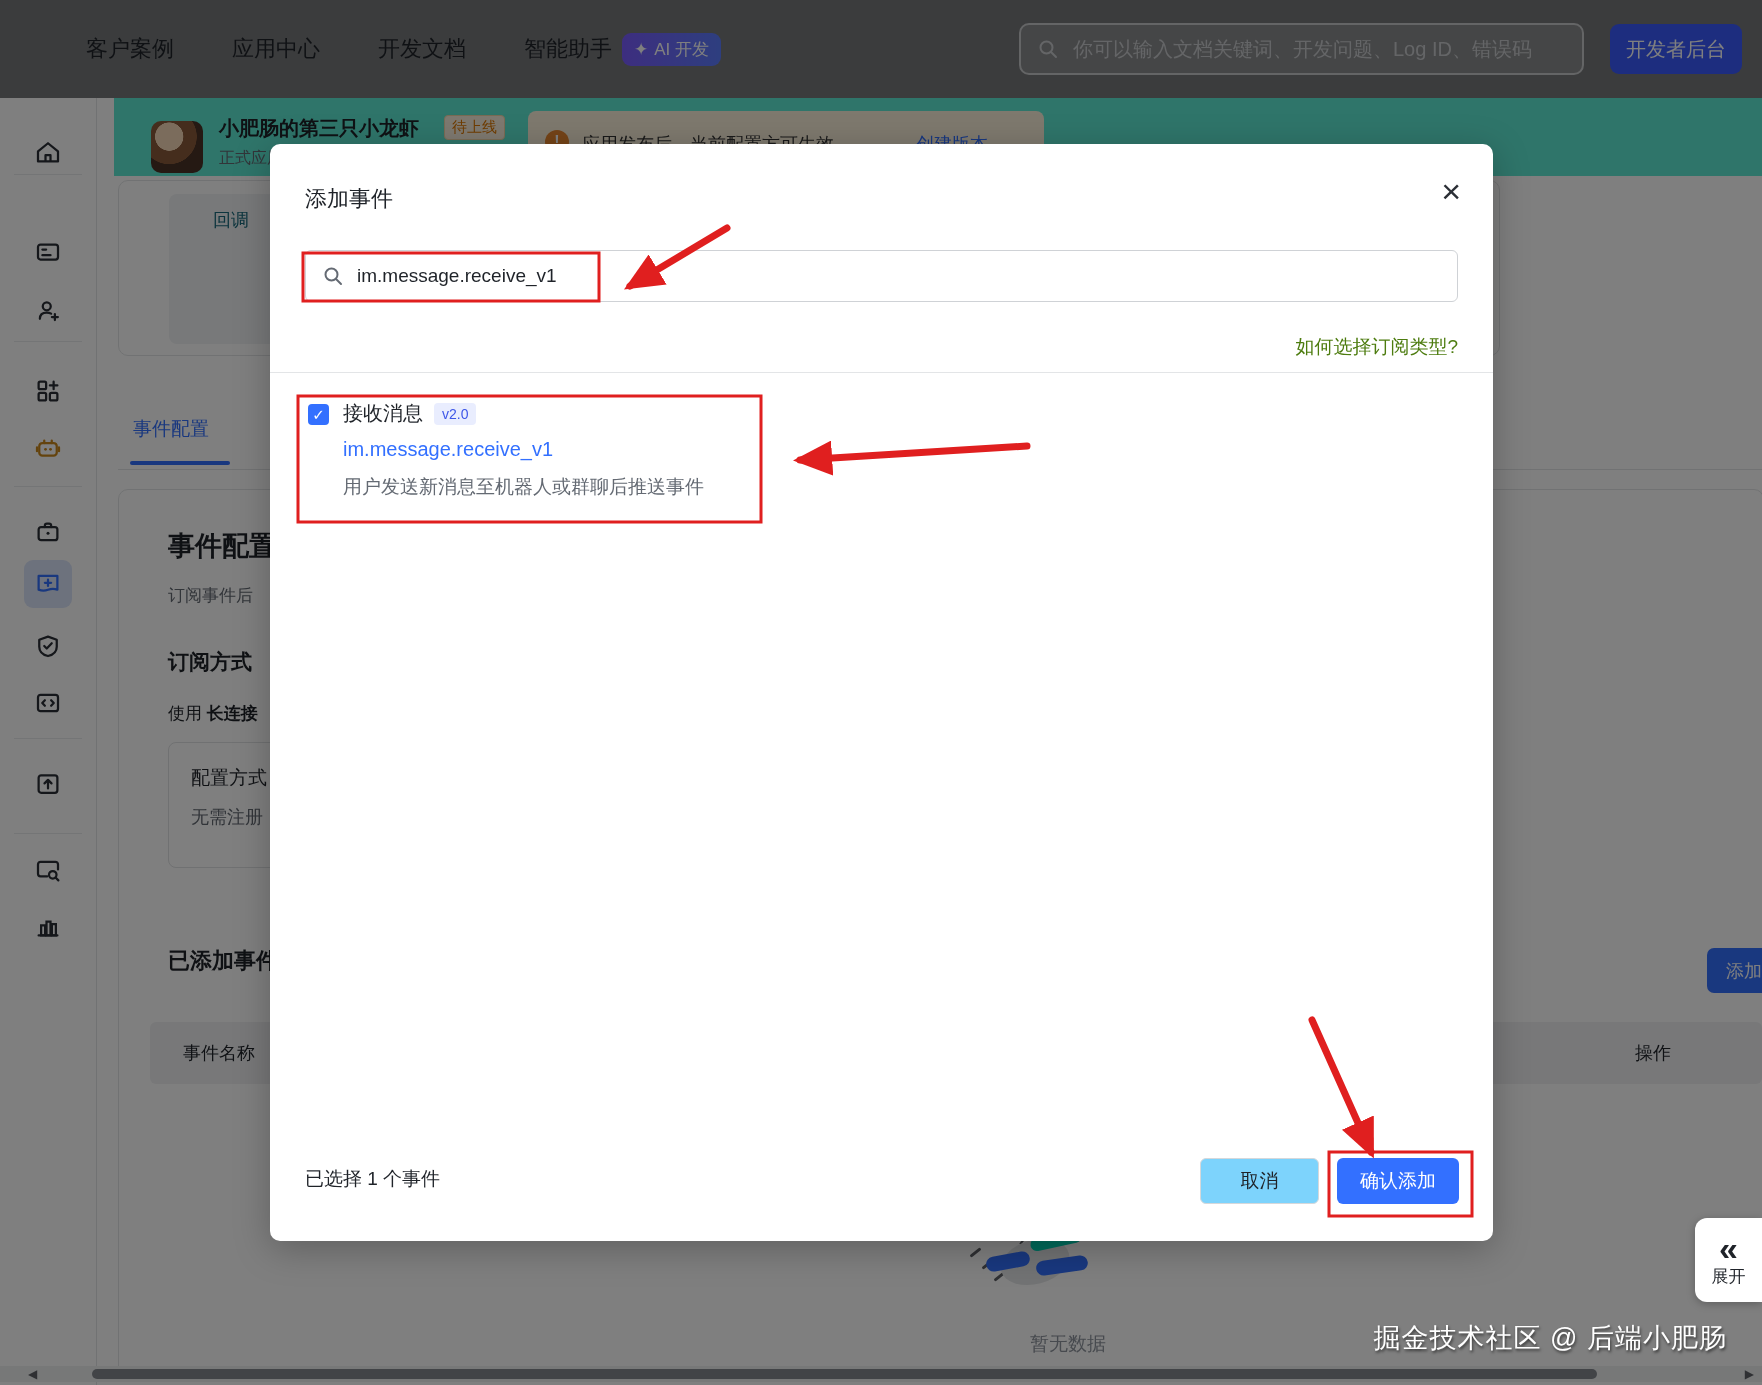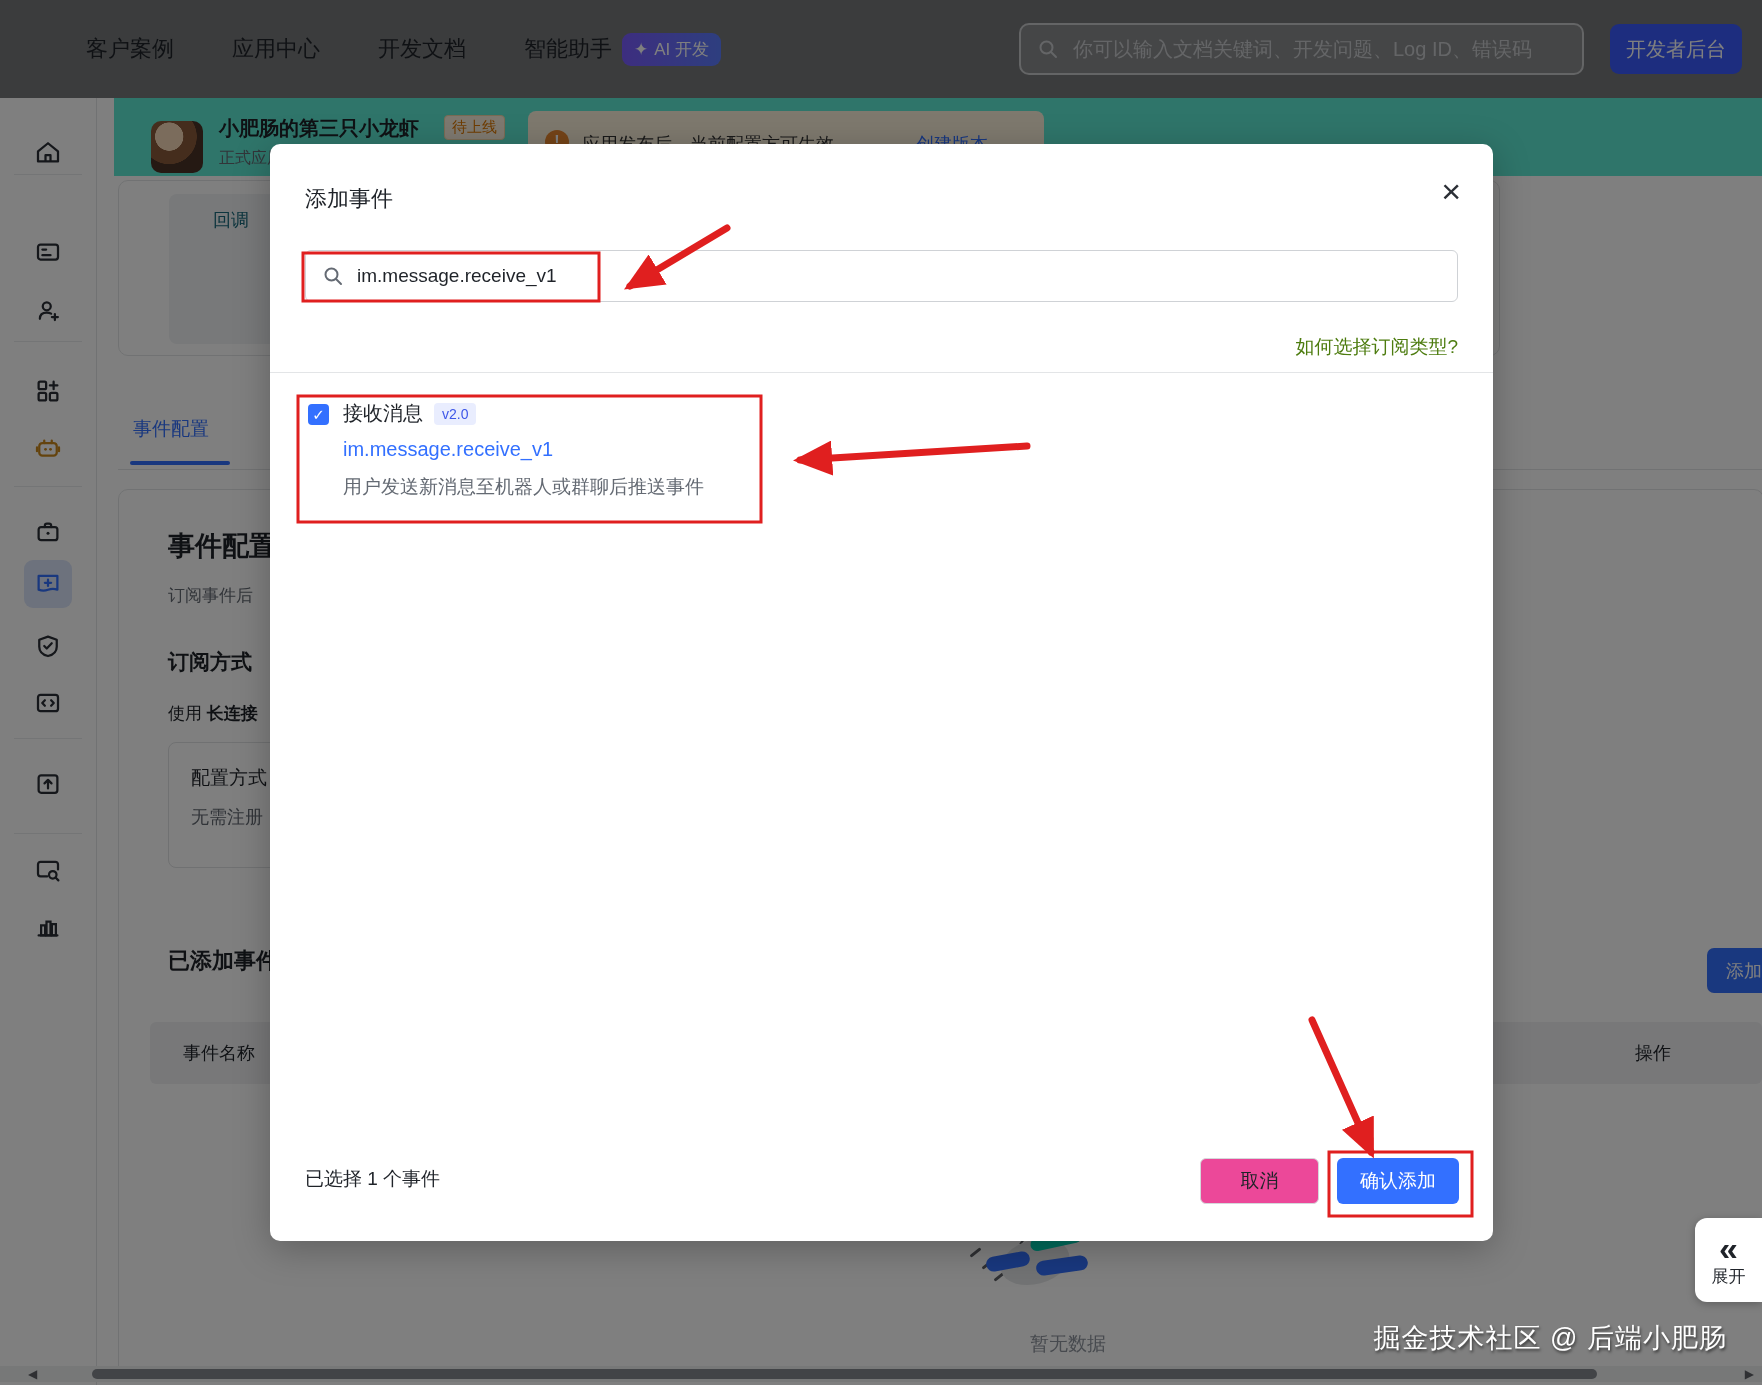--- a/index.html
+++ b/index.html
@@ -106,21 +106,21 @@
   .m-divider{position:absolute;left:0;right:0;top:228px;height:1px;background:#e3e5e7;}
   .m-event{position:absolute;left:35px;top:252px;width:760px;height:130px;}
   .checkbox{position:absolute;left:3px;top:8px;width:21px;height:21px;background:#3370ff;border-radius:4px;
             color:#fff;font-size:15px;text-align:center;line-height:21px;cursor:pointer;}
   .ev-row{position:absolute;left:38px;top:4px;display:flex;align-items:center;gap:11px;}
   .ev-name{font-size:20px;color:#1f2329;font-weight:500;}
   .ev-badge{font-size:14px;color:#3e57e8;background:#e9edfe;border-radius:4px;padding:3px 8px;}
   .ev-link{position:absolute;left:38px;top:42px;font-size:20px;color:#3370ff;cursor:pointer;}
   .ev-desc{position:absolute;left:38px;top:78px;font-size:19px;color:#646a73;}
   .m-selected{position:absolute;left:35px;top:1022px;font-size:19px;color:#1f2329;}
-  .btn-cancel{position:absolute;left:930px;top:1014px;width:119px;height:46px;background:#ec4899;border:1px solid #d5d8db;
+  .btn-cancel{position:absolute;left:930px;top:1014px;width:119px;height:46px;background:#7dd3fc;border:1px solid #d5d8db;
               border-radius:6px;font-size:19px;color:#1f2329;font-family:inherit;cursor:pointer;}
   .btn-confirm{position:absolute;left:1067px;top:1014px;width:122px;height:46px;background:#3370ff;border:none;
                border-radius:6px;font-size:19px;color:#fff;font-family:inherit;cursor:pointer;}
   
   .annotations{position:absolute;inset:0;z-index:40;pointer-events:none;}
 </style>
 </head>
 <body>
 
 <div class="page">

